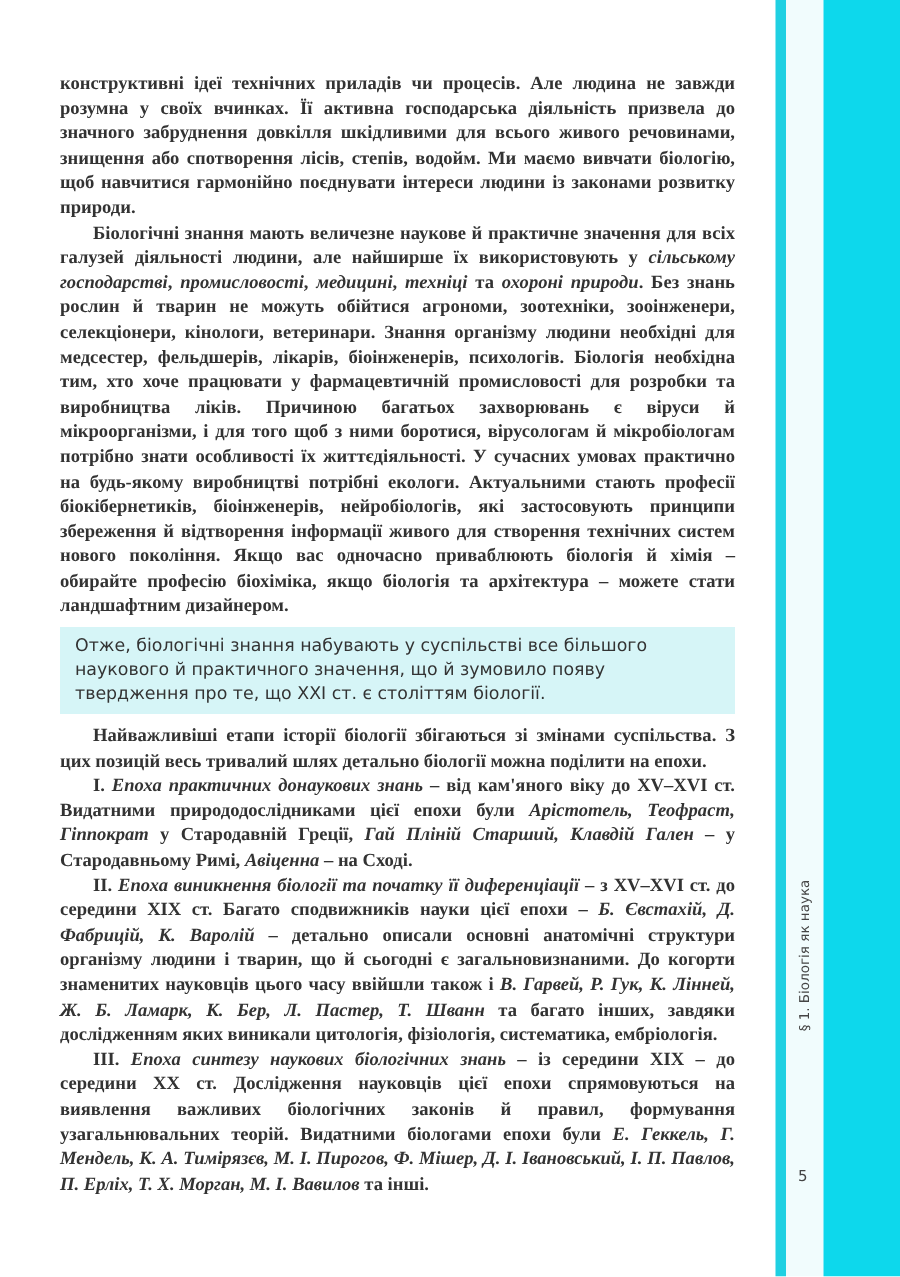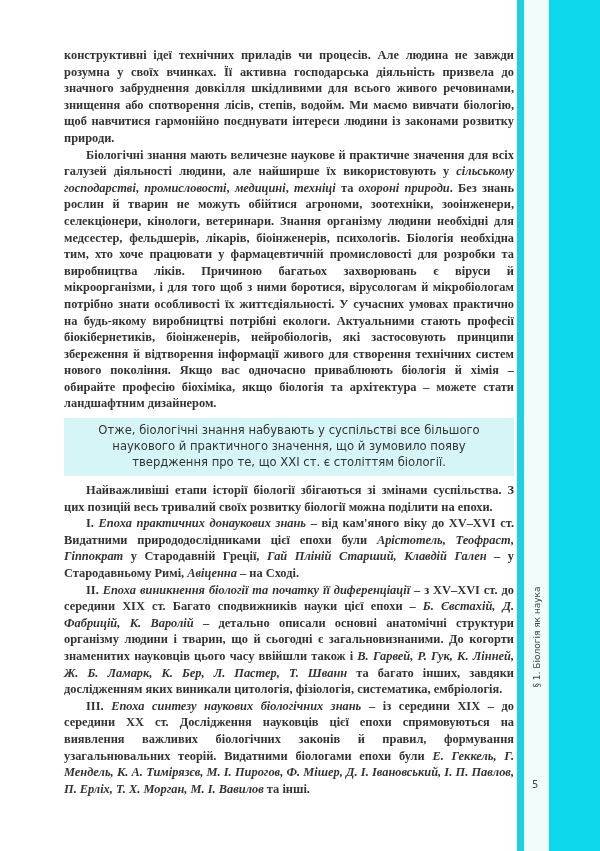--- a/index.html
+++ b/index.html
@@ -1,24 +1,24 @@
 <!DOCTYPE html>
 <html><head>
 <meta charset="utf-8">
 <style>
   html,body{margin:0;padding:0;}
   body{width:600px;height:851px;background:#ffffff;position:relative;overflow:hidden;
        font-family:"Liberation Serif","DejaVu Serif",serif;color:#2b2b2b;}
-  .page{position:absolute;left:64px;top:47px;width:450px;}
+  .page{position:absolute;left:40px;top:47px;width:450px;}
   .p{font-size:12.4px;line-height:16.6px;text-align:justify;margin:0;font-weight:bold;color:#333;}
   .indent{text-indent:22px;}
   .i{font-style:italic;}
   .callout{background:#d6f5f7;margin:6px 0 6px 0;padding:4px 10px 6px 10px;
            font-family:"DejaVu Sans","Liberation Sans",sans-serif;font-size:11.6px;line-height:16px;
-           text-align:center;color:#333;}
+           text-align:left;color:#333;}
   .heading{font-family:"DejaVu Sans","Liberation Sans",sans-serif;font-weight:bold;font-size:12.4px;
            line-height:17px;margin:0;color:#222;}
   .strip-thin{position:absolute;left:517px;top:0;width:7px;height:851px;background:#1fd0e2;}
   .strip-white{position:absolute;left:524px;top:0;width:25px;height:851px;background:#f1fcfd;}
   .strip-wide{position:absolute;left:549px;top:0;width:51px;height:851px;background:#0dd8ec;}
   .running-head{position:absolute;left:537px;top:637px;transform:translate(-50%,-50%) rotate(-90deg);
            white-space:nowrap;font-family:"DejaVu Sans","Liberation Sans",sans-serif;font-size:9px;color:#444;}
   .page-num{position:absolute;left:532px;top:779px;font-family:"DejaVu Sans","Liberation Sans",sans-serif;
            font-size:10px;color:#444;}
 </style>
@@ -32,20 +32,20 @@
 <div class="page-num">5</div>
 
 <div class="page">
   <p class="p">конструктивні ідеї технічних приладів чи процесів. Але людина не завжди розумна у своїх вчинках. Її активна господарська діяльність призвела до значного забруднення довкілля шкідливими для всього живого речовинами, знищення або спотворення лісів, степів, водойм. Ми маємо вивчати біологію, щоб навчитися гармонійно поєднувати інтереси людини із законами розвитку природи.</p>
 
   <p class="p indent"><span>Біологічні знання мають величезне наукове й практичне значення для всіх галузей діяльності людини, але найширше їх використовують у </span><span class="i">сільському господарстві</span><span>, </span><span class="i">промисловості</span><span>, </span><span class="i">медицині</span><span>, </span><span class="i">техніці</span><span> та </span><span class="i">охороні природи</span><span>. Без знань рослин й тварин не можуть обійтися агрономи, зоотехніки, зооінженери, селекціонери, кінологи, ветеринари. Знання організму людини необхідні для медсестер, фельдшерів, лікарів, біоінженерів, психологів. Біологія необхідна тим, хто хоче працювати у фармацевтичній промисловості для розробки та виробництва ліків. Причиною багатьох захворювань є віруси й мікроорганізми, і для того щоб з ними боротися, вірусологам й мікробіологам потрібно знати особливості їх життєдіяльності. У сучасних умовах практично на будь-якому виробництві потрібні екологи. Актуальними стають професії біокібернетиків, біоінженерів, нейробіологів, які застосовують принципи збереження й відтворення інформації живого для створення технічних систем нового покоління. Якщо вас одночасно приваблюють біологія й хімія – обирайте професію біохіміка, якщо біологія та архітектура – можете стати ландшафтним дизайнером.</span></p>
 
   <div class="callout">Отже, біологічні знання набувають у суспільстві все більшого наукового й практичного значення, що й зумовило появу твердження про те, що XXI ст. є століттям біології.</div>
 
 
-  <p class="p indent">Найважливіші етапи історії біології збігаються зі змінами суспільства. З цих позицій весь тривалий своїх розвитку біології можна поділити на епохи.</p>
+  <p class="p indent">Найважливіші етапи історії біології збігаються зі змінами суспільства. З цих позицій весь тривалий шлях детально біології можна поділити на епохи.</p>
 
   <p class="p indent"><span>I. </span><span class="i">Епоха практичних донаукових знань</span><span> – від кам'яного віку до XV–XVI ст. Видатними природодослідниками цієї епохи були </span><span class="i">Арістотель, Теофраст, Гіппократ</span><span> у Стародавній Греції, </span><span class="i">Гай Пліній Старший, Клавдій Гален</span><span> – у Стародавньому Римі, </span><span class="i">Авіценна</span><span> – на Сході.</span></p>
 
   <p class="p indent"><span>II. </span><span class="i">Епоха виникнення біології та початку її диференціації</span><span> – з XV–XVI ст. до середини XIX ст. Багато сподвижників науки цієї епохи – </span><span class="i">Б. Євстахій, Д. Фабрицій, К. Варолій</span><span> – детально описали основні анатомічні структури організму людини і тварин, що й сьогодні є загальновизнаними. До когорти знаменитих науковців цього часу ввійшли також і </span><span class="i">В. Гарвей, Р. Гук, К. Лінней, Ж. Б. Ламарк, К. Бер, Л. Пастер, Т. Шванн</span><span> та багато інших, завдяки дослідженням яких виникали цитологія, фізіологія, систематика, ембріологія.</span></p>
 
   <p class="p indent"><span>III. </span><span class="i">Епоха синтезу наукових біологічних знань</span><span> – із середини XIX – до середини XX ст. Дослідження науковців цієї епохи спрямовуються на виявлення важливих біологічних законів й правил, формування узагальнювальних теорій. Видатними біологами епохи були </span><span class="i">Е. Геккель, Г. Мендель, К. А. Тимірязєв, М. І. Пирогов, Ф. Мішер, Д. І. Івановський, І. П. Павлов, П. Ерліх, Т. Х. Морган, М. І. Вавилов</span><span> та інші.</span></p>
 </div>
 
 </body></html>

